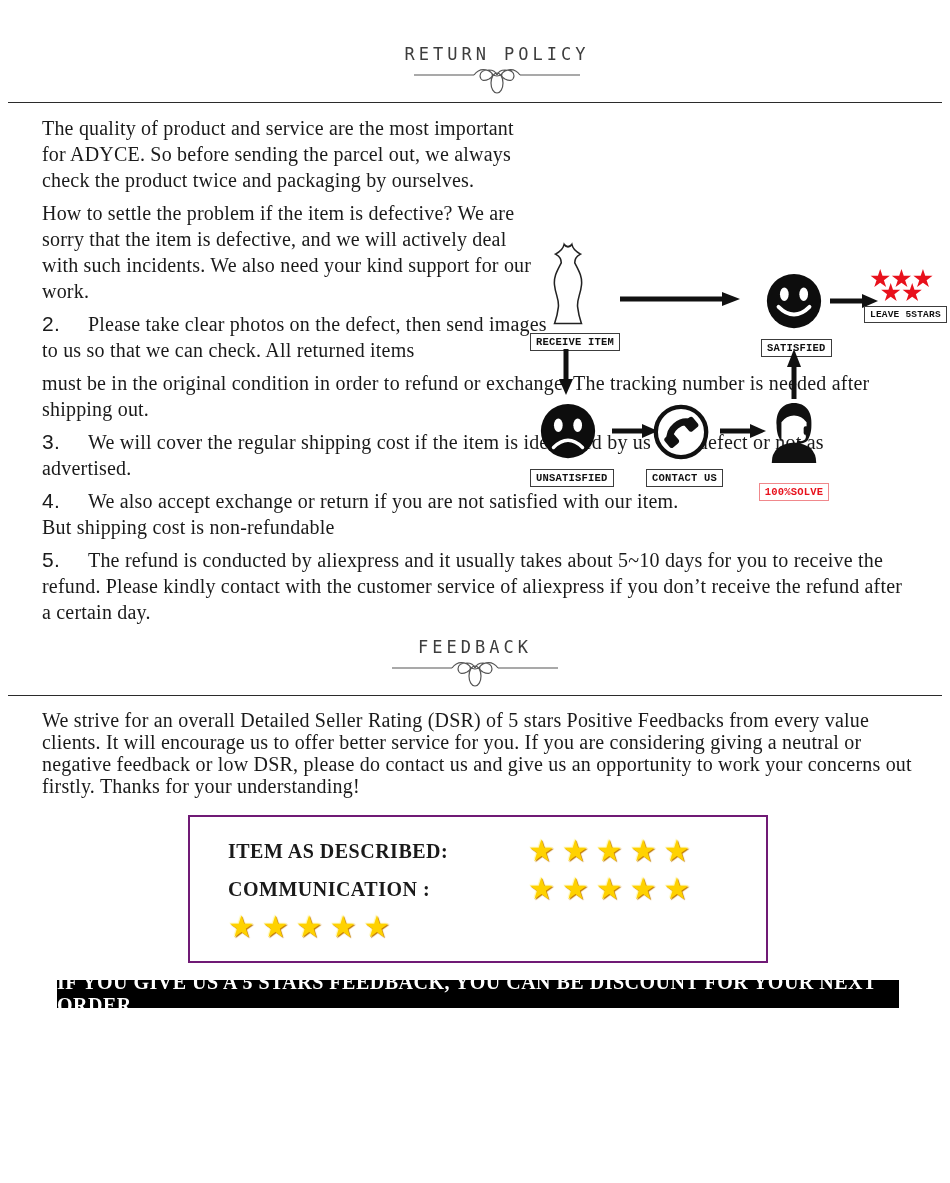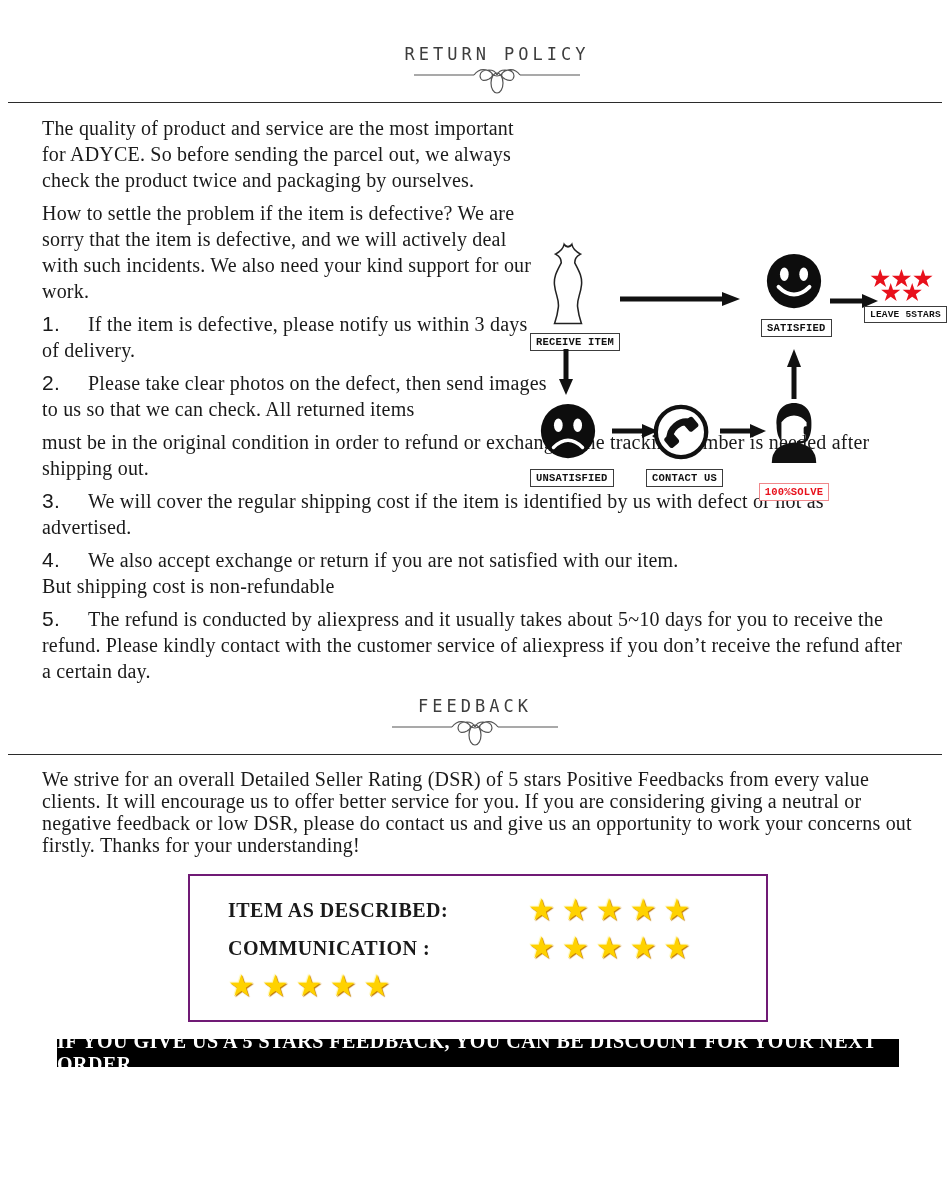--- a/index.html
+++ b/index.html
@@ -102,21 +102,21 @@
           <path d="M24,3 q4 4 8 0" fill="none" stroke="#222" stroke-width="1.2"></path>
         </svg><br>
         <span class="flow-label">RECEIVE ITEM</span>
       </div>
 
       <svg class="arrow" style="left:92px; top:50px;" width="122" height="16" viewBox="0 0 122 16">
         <line x1="0" y1="8" x2="102" y2="8" stroke="#111" stroke-width="5"></line>
         <polygon points="102,1 120,8 102,15" fill="#111"></polygon>
       </svg>
 
-      <div class="flow-node" style="left:233px; top:10px; width:66px;">
+      <div class="flow-node" style="left:233px; top:30px; width:66px;">
         <svg width="62" height="62" viewBox="0 0 64 64">
           <circle cx="32" cy="31" r="28" fill="#0d0d0d"></circle>
           <ellipse cx="22" cy="24" rx="4.5" ry="7" fill="#fff"></ellipse>
           <ellipse cx="42" cy="24" rx="4.5" ry="7" fill="#fff"></ellipse>
           <path d="M16,37 Q32,53 48,37" fill="none" stroke="#fff" stroke-width="4" stroke-linecap="round"></path>
         </svg><br>
         <span class="flow-label">SATISFIED</span>
       </div>
 
       <svg class="arrow" style="left:302px; top:52px;" width="50" height="16" viewBox="0 0 50 16">
@@ -180,21 +180,20 @@
           <rect x="40" y="28" width="5" height="9" rx="2" fill="#111"></rect>
           <path d="M43,36 Q46,44 35,45" fill="none" stroke="#111" stroke-width="2.5"></path>
           <circle cx="35" cy="45" r="2.2" fill="#111"></circle>
         </svg><br>
         <span class="flow-label red">100%SOLVE</span>
       </div>
     </div>
 
     <p class="para narrow"><span>The quality of product and service are the most important for ADYCE. So before sending the parcel out, we always check the product twice and packaging by ourselves.</span></p>
     <p class="para narrow"><span>How to settle the problem if the item is defective? We are sorry that the item is defective, and we will actively deal with such incidents. We also need your kind support for our work.</span></p>
-    <p class="para narrow"><span class="num">1.</span><span>If the item is defective, please notify us within 3 days of delivery.</span></p>
     <p class="para narrow" style="max-width:512px;"><span class="num">2.</span><span>Please take clear photos on the defect, then send images to us so that we can check. All returned items</span></p>
     <p class="para"><span>must be in the original condition in order to refund or exchange. The tracking number is needed after shipping out.</span></p>
     <p class="para"><span class="num">3.</span><span>We will cover the regular shipping cost if the item is identified by us with defect or not as advertised.</span></p>
     <p class="para"><span class="num">4.</span><span>We also accept exchange or return if you are not satisfied with our item.
 But shipping cost is non-refundable</span></p>
     <p class="para"><span class="num">5.</span><span>The refund is conducted by aliexpress and it usually takes about 5~10 days for you to receive the refund. Please kindly contact with the customer service of aliexpress if you don’t receive the refund after a certain day.</span></p>
   </div>
 
   <div class="sec-header fb-header">
     <span class="sec-title">FEEDBACK</span>

